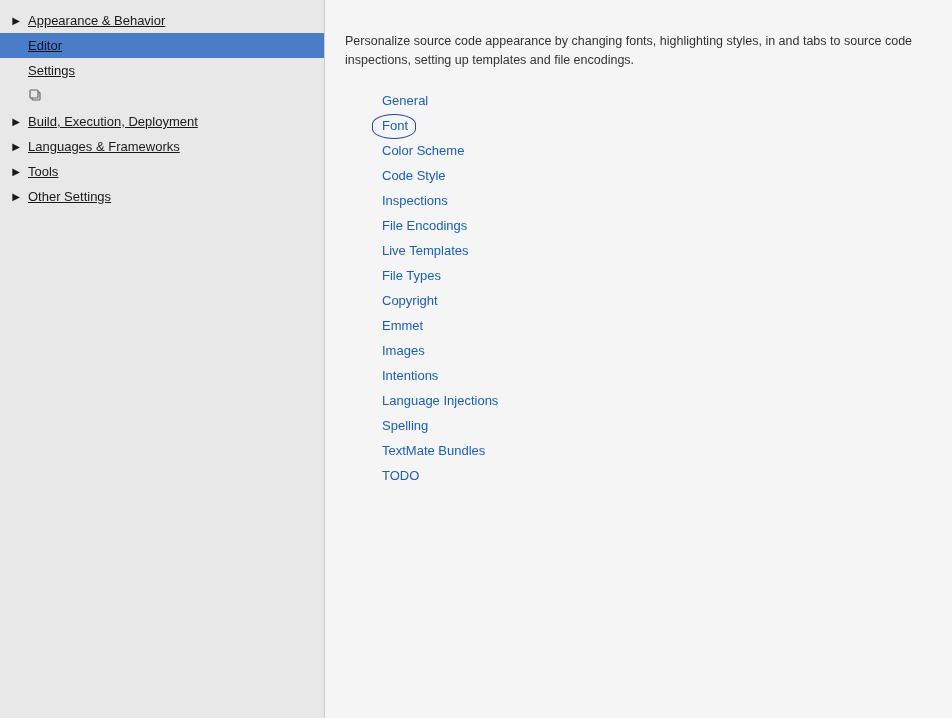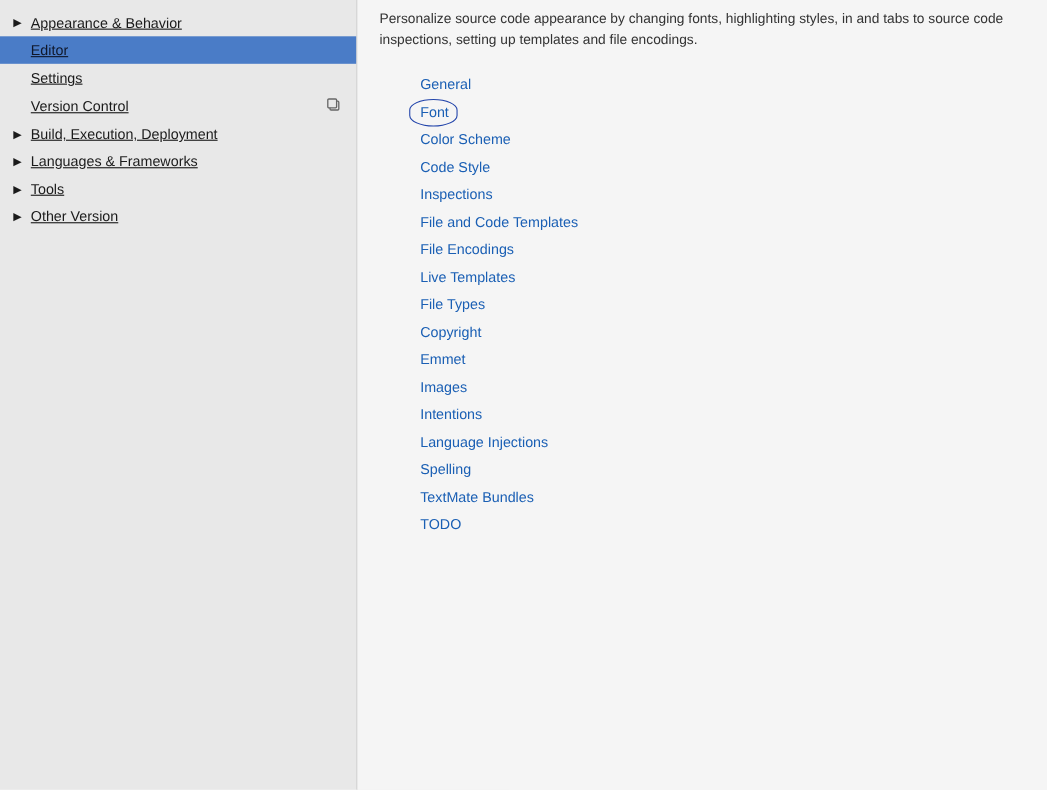--- a/index.html
+++ b/index.html
@@ -58,21 +58,21 @@
       font-size: 12px;
       display: inline-flex;
       align-items: center;
       justify-content: center;
     }
 
     
     #main {
       flex: 1;
       background: #f5f5f5;
-      padding: 8px 20px;
+      padding: 32px 20px;
       overflow-y: auto;
     }
 
     .description {
       color: #333;
       font-size: 12.5px;
       line-height: 1.5;
       margin-bottom: 18px;
       max-width: 600px;
     }
@@ -120,21 +120,20 @@
     <div class="sidebar-item active">
       <span class="chevron"></span>
       <span class="item-label">Editor</span>
     </div>
     <div class="sidebar-item">
       <span class="chevron"></span>
       <span class="item-label">Settings</span>
     </div>
     <div class="sidebar-item">
       <span class="chevron"></span>
-      <span class="item-label">Version Control</span>
       <span class="icon-right">
         <svg width="14" height="14" viewBox="0 0 14 14" fill="none" xmlns="http://www.w3.org/2000/svg">
       <rect x="3" y="3" width="8" height="8" rx="1" stroke="currentColor" stroke-width="1.2" fill="none"></rect>
       <rect x="1" y="1" width="8" height="8" rx="1" stroke="currentColor" stroke-width="1.2" fill="#e8e8e8"></rect>
     </svg>
       </span>
     </div>
     <div class="sidebar-item">
       <span class="chevron">▶</span>
       <span class="item-label">Build, Execution, Deployment</span>
@@ -142,33 +141,32 @@
     <div class="sidebar-item">
       <span class="chevron">▶</span>
       <span class="item-label">Languages &amp; Frameworks</span>
     </div>
     <div class="sidebar-item">
       <span class="chevron">▶</span>
       <span class="item-label">Tools</span>
     </div>
     <div class="sidebar-item">
       <span class="chevron">▶</span>
-      <span class="item-label">Other Version</span>
+      <span class="item-label">Other Settings</span>
     </div>
   </nav>
 
 <main id="main">
   <p class="description">Personalize source code appearance by changing fonts, highlighting styles, in and tabs to source code inspections, setting up templates and file encodings.</p>
   <div class="content-list">
       <a class="content-link" href="#">General</a>
       <a class="content-link circled" href="#">Font</a>
       <a class="content-link" href="#">Color Scheme</a>
       <a class="content-link" href="#">Code Style</a>
       <a class="content-link" href="#">Inspections</a>
-      <a class="content-link" href="#">File and Code Templates</a>
       <a class="content-link" href="#">File Encodings</a>
       <a class="content-link" href="#">Live Templates</a>
       <a class="content-link" href="#">File Types</a>
       <a class="content-link" href="#">Copyright</a>
       <a class="content-link" href="#">Emmet</a>
       <a class="content-link" href="#">Images</a>
       <a class="content-link" href="#">Intentions</a>
       <a class="content-link" href="#">Language Injections</a>
       <a class="content-link" href="#">Spelling</a>
       <a class="content-link" href="#">TextMate Bundles</a>

